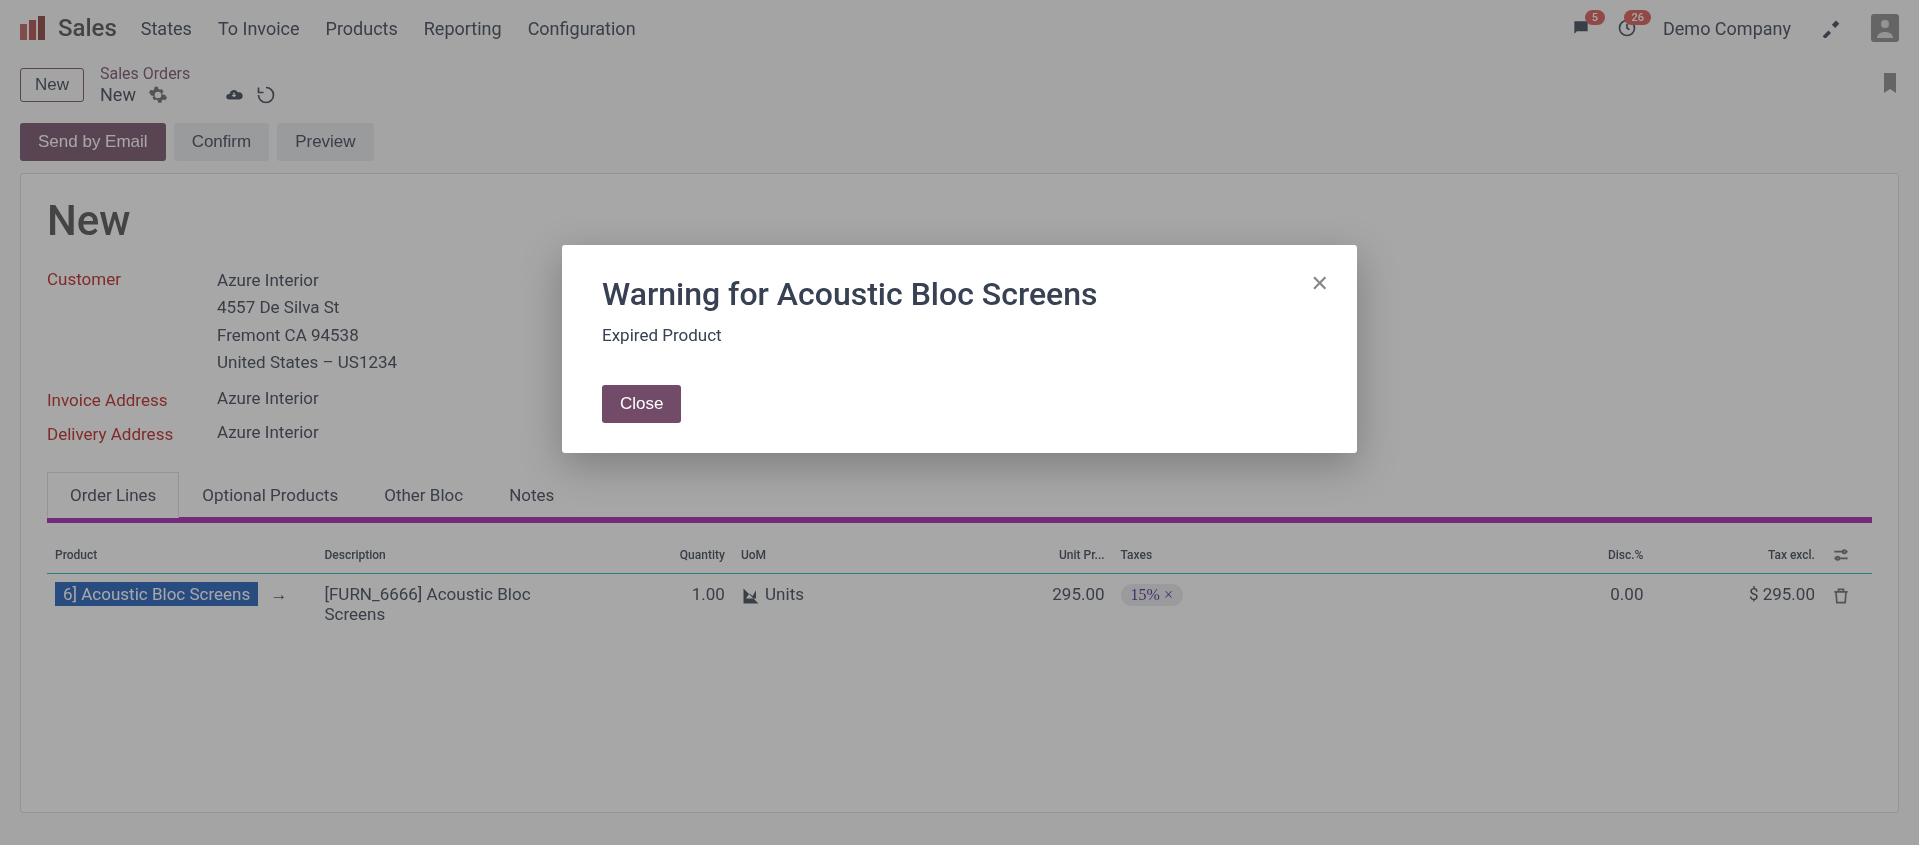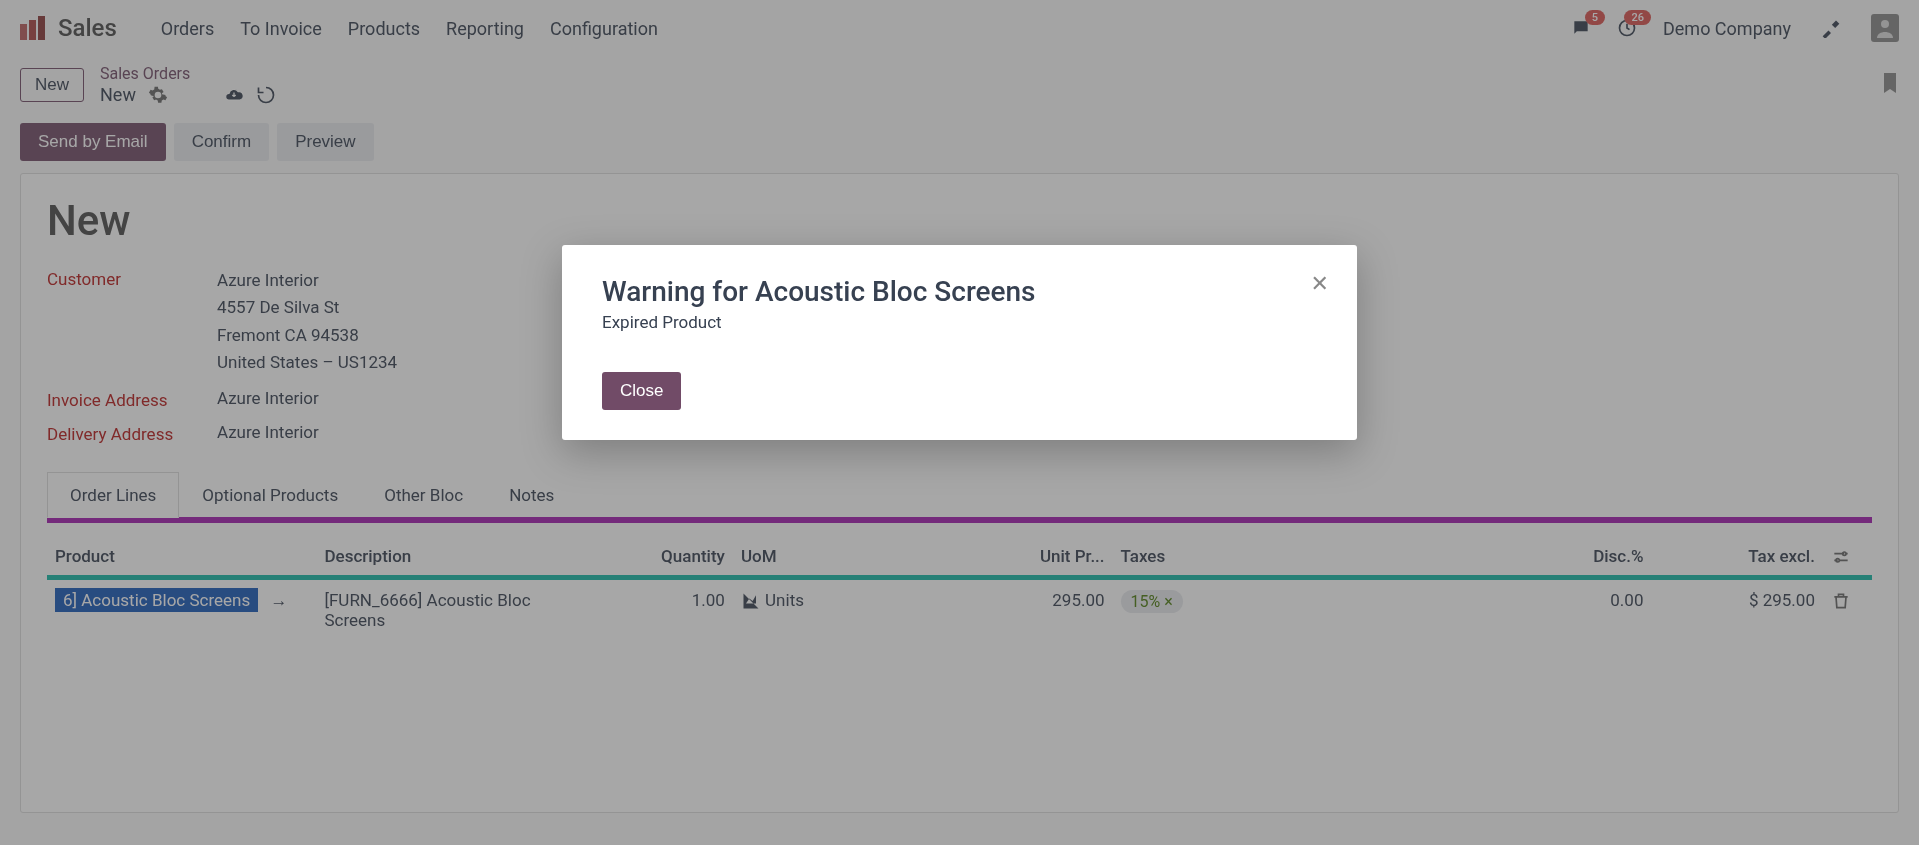--- a/index.html
+++ b/index.html
@@ -13,21 +13,20 @@
   position: relative;
 }
 
 
 .topnav {
   display: flex;
   align-items: center;
   height: 56px;
   padding: 0 20px;
   background: #f9f9f9;
-  gap: 20px;
 }
 .brand {
   display: flex;
   align-items: center;
   gap: 10px;
   margin-right: 24px;
 }
 .brand-icon { width: 28px; height: 24px; }
 .brand-title { font-size: 24px; color: #4c4c4c; font-weight: 500; }
 .nav-links { display: flex; gap: 26px; }
@@ -122,47 +121,47 @@
 .value-lines div { line-height:1.6; }
 
 
 .tabs { display:flex; margin-top:28px; border-bottom:6px solid #a21caf;}
 .tab { padding:12px 22px; font-size:17px; color:#374151; border:1px solid transparent; border-bottom:none;}
 .tab.active { background:#fff; border:1px solid #ddd; border-bottom:1px solid #fff; margin-bottom:-1px;}
 .tab:not(.active){ color:#374151; }
 
 
 .tbl { width:100%; margin-top:14px; border-collapse:collapse; }
-.tbl th { text-align:left; font-weight:500; font-size:17px; color:#374151; padding:8px 8px; border-bottom:5px solid #14b8a6;}
+.tbl th { text-align:left; font-weight:500; font-size:12px; color:#374151; padding:8px 8px; border-bottom:1px solid #14b8a6;}
 .tbl th.right, .tbl td.right { text-align:right;}
 .tbl td { padding:10px 8px; font-size:17px; vertical-align:top;}
 .prod-cell { background:#1959b8; color:#fff; padding:2px 8px; display:inline;}
 .prod-arrow { margin-left:8px;}
 .tag {
-  background:#e7e9ed; color:#4d7c0f;
+  background:#e7e9ed; color:#4c1d95;
   border-radius:14px; padding:2px 10px; font-size:16px;
-  display:inline-flex; align-items:center; gap:6px;
+  display:inline-flex; align-items:center; gap:6px;font-family:Liberation Serif, serif;
 }
 
 
 .overlay {
   position:absolute; inset:0;
   background: rgba(60,60,60,0.45);
   display:flex; align-items:flex-start; justify-content:center;
   padding-top:245px;
 }
 .modal {
   width: 795px;
   background:#fff;
   border-radius:3px;
   box-shadow:0 12px 40px rgba(0,0,0,0.25);
   padding: 30px 40px 30px 40px;
   position:relative;
 }
-.modal h2 { font-size:28px; color:#374151; font-weight:500; margin-bottom:4px;}
+.modal h2 { font-size:32px; color:#374151; font-weight:500; margin-bottom:12px;}
 .modal .msg { font-size:17px; color:#374151; margin-bottom:40px;}
 .modal .close-x { position:absolute; top:26px; right:28px; color:#888; font-size:22px; cursor:pointer; }
 .modal .btn-primary { padding:9px 18px; }
 
 .svg-icon { width:20px; height:20px; display:inline-block; vertical-align:middle;}
 </style>
 </head>
 <body>
 
 <div class="topnav">
@@ -170,21 +169,21 @@
     <span class="brand-icon">
       <svg viewBox="0 0 28 24">
           <rect x="0" y="8" width="7" height="16" fill="#b85c5c"></rect>
           <rect x="9" y="4" width="7" height="20" fill="#a94442"></rect>
           <rect x="18" y="0" width="7" height="24" fill="#8a3a3a"></rect>
         </svg>
     </span>
     <span class="brand-title">Sales</span>
   </div>
   <div class="nav-links">
-    <span class="nav-link">Orders</span>
+    <span class="nav-link">States</span>
     <span class="nav-link">To Invoice</span>
     <span class="nav-link">Products</span>
     <span class="nav-link">Reporting</span>
     <span class="nav-link">Configuration</span>
   </div>
   <div class="topnav-right">
     <div class="icon-with-badge">
       <svg class="svg-icon" viewBox="0 0 24 24" fill="#374151">
           <path d="M4 4h16v12H7l-3 3V4z"></path>
         </svg>

